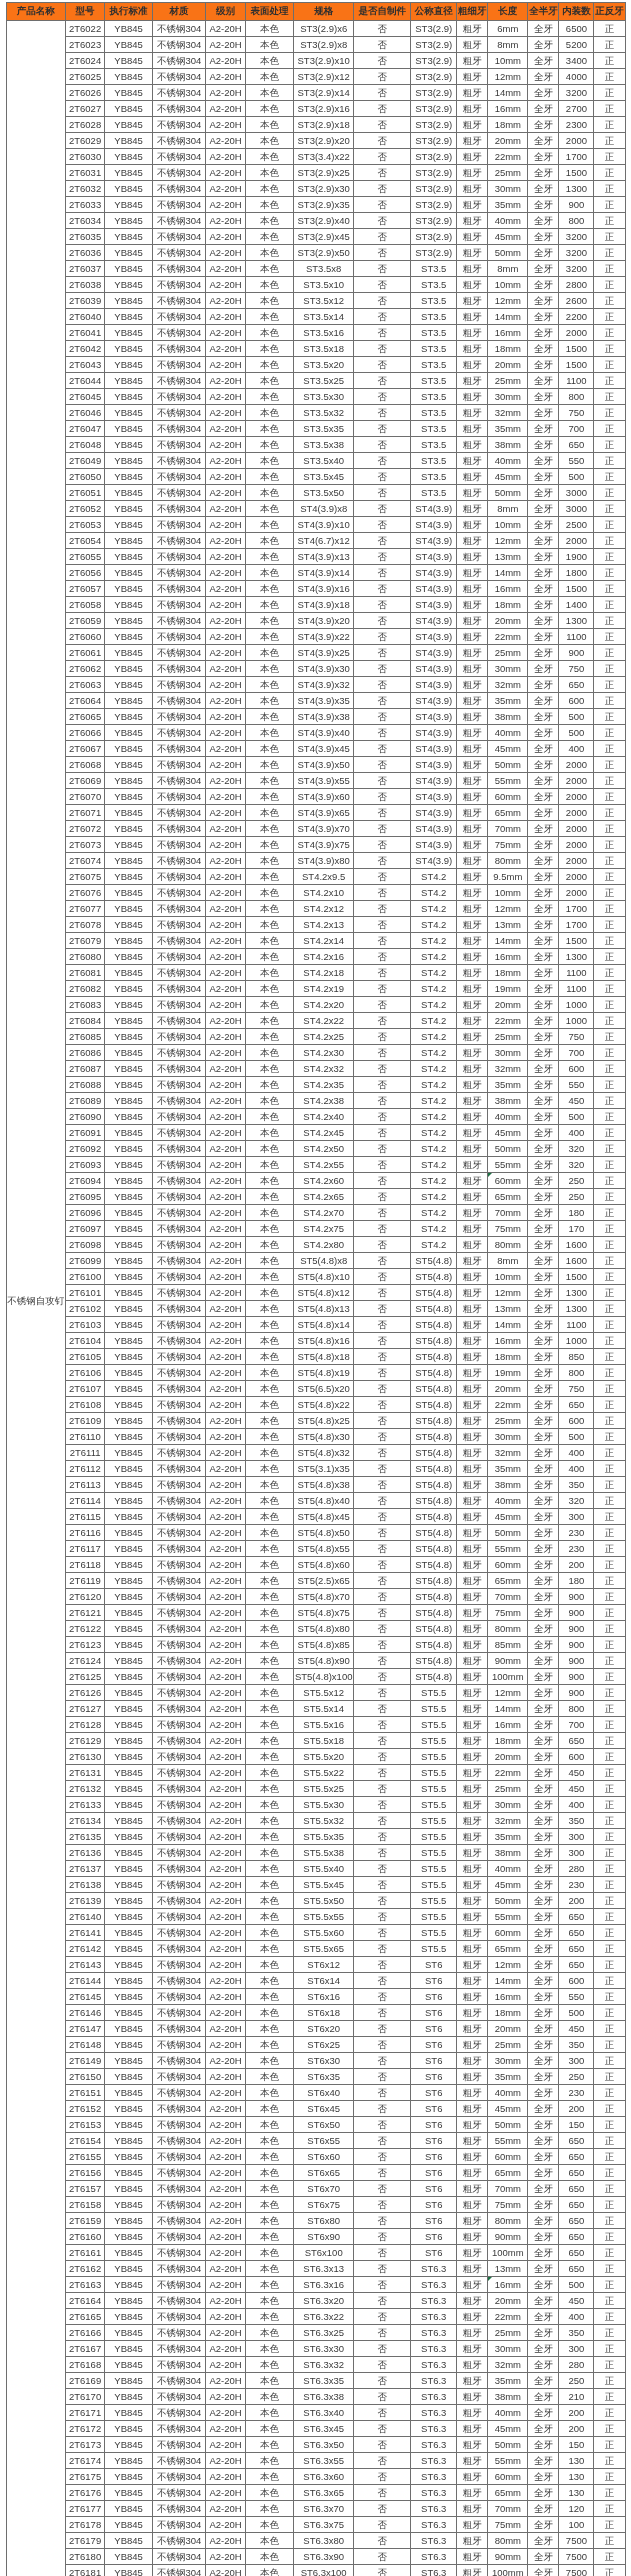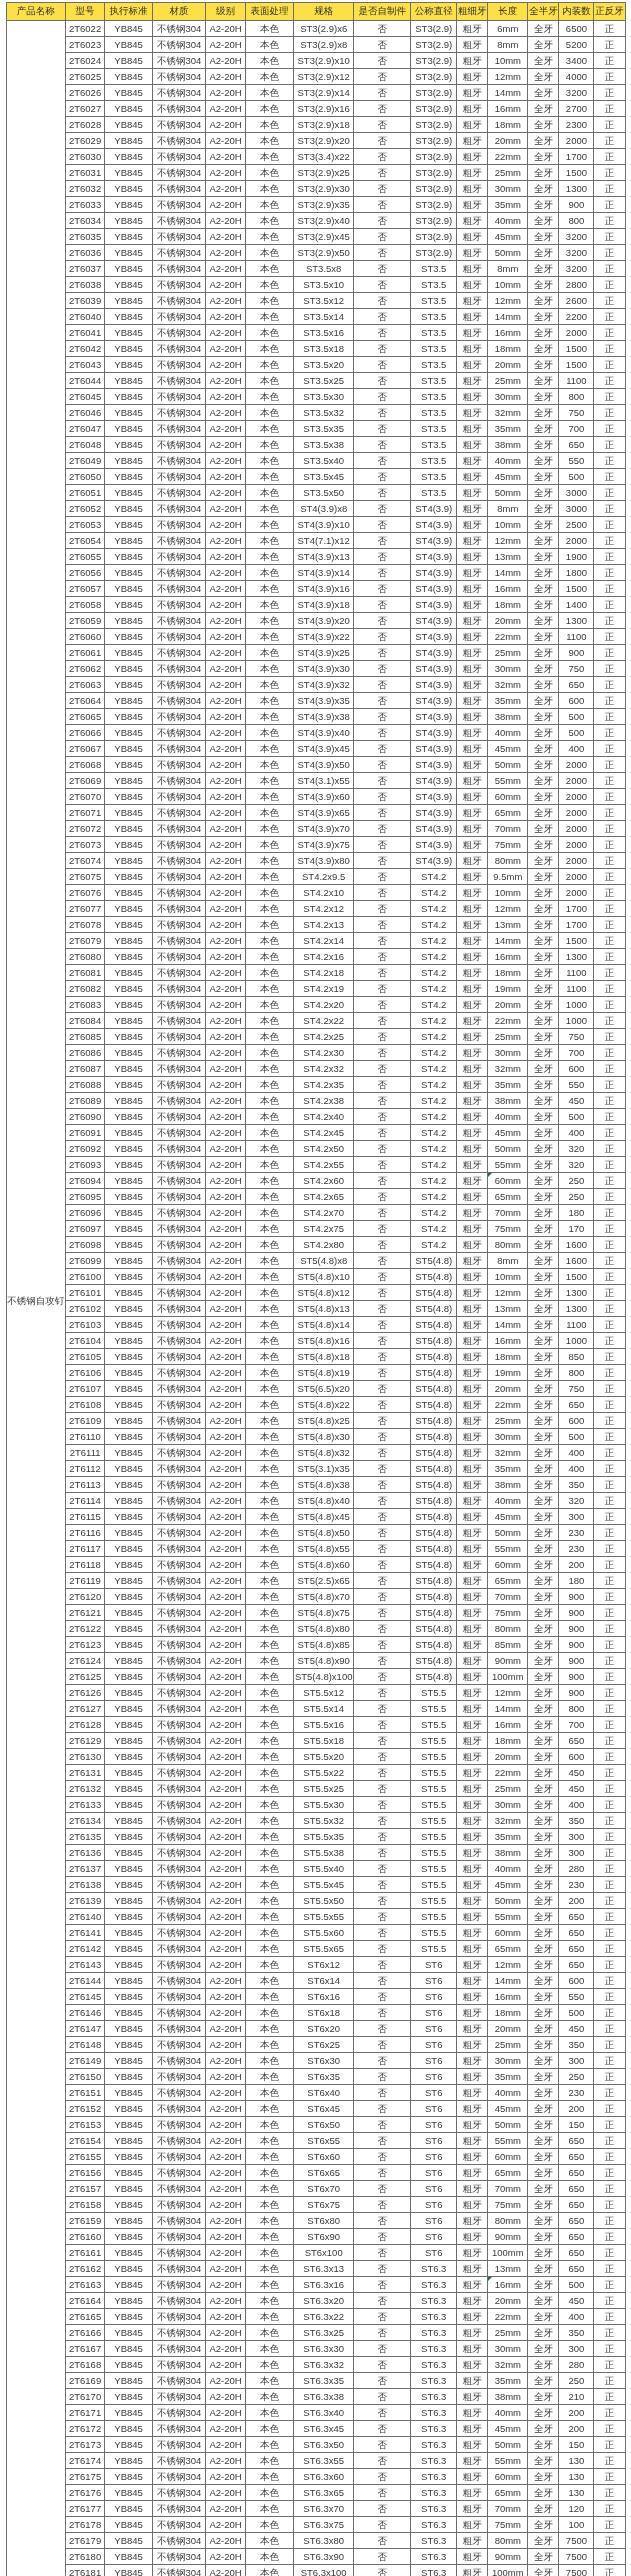--- a/index.html
+++ b/index.html
@@ -19,22 +19,22 @@
     color:#3a3a3a;
     text-align:center;
     vertical-align:middle;
     white-space:nowrap;
     overflow:hidden;
     height:15px;
     line-height:1.05;
   }
   table.grid thead th {
     height:17.4px;
-    font-weight:normal;
-    background:#fde047;
+    font-weight:bold;
+    background:#f97316;
     color:#2f2f2f;
   }
   td.pname {
     white-space:normal;
     line-height:1.3;
     color:#3a3a3a;
   }
   td.lencell { position:relative; }
   .flag {
     position:absolute; left:0; top:0; width:0; height:0;
@@ -562,21 +562,21 @@
           <td>全牙</td>
           <td>2500</td>
           <td>正</td>
         </tr>
         <tr>
           <td>2T6054</td>
           <td>YB845</td>
           <td>不锈钢304</td>
           <td>A2-20H</td>
           <td>本色</td>
-          <td>ST4(7.1)x12</td>
+          <td>ST4(6.7)x12</td>
           <td>否</td>
           <td>ST4(3.9)</td>
           <td>粗牙</td>
           <td class="lencell">12mm</td>
           <td>全牙</td>
           <td>2000</td>
           <td>正</td>
         </tr>
         <tr>
           <td>2T6055</td>
@@ -787,21 +787,21 @@
           <td>全牙</td>
           <td>2000</td>
           <td>正</td>
         </tr>
         <tr>
           <td>2T6069</td>
           <td>YB845</td>
           <td>不锈钢304</td>
           <td>A2-20H</td>
           <td>本色</td>
-          <td>ST4(3.1)x55</td>
+          <td>ST4(3.9)x55</td>
           <td>否</td>
           <td>ST4(3.9)</td>
           <td>粗牙</td>
           <td class="lencell">55mm</td>
           <td>全牙</td>
           <td>2000</td>
           <td>正</td>
         </tr>
         <tr>
           <td>2T6070</td>

